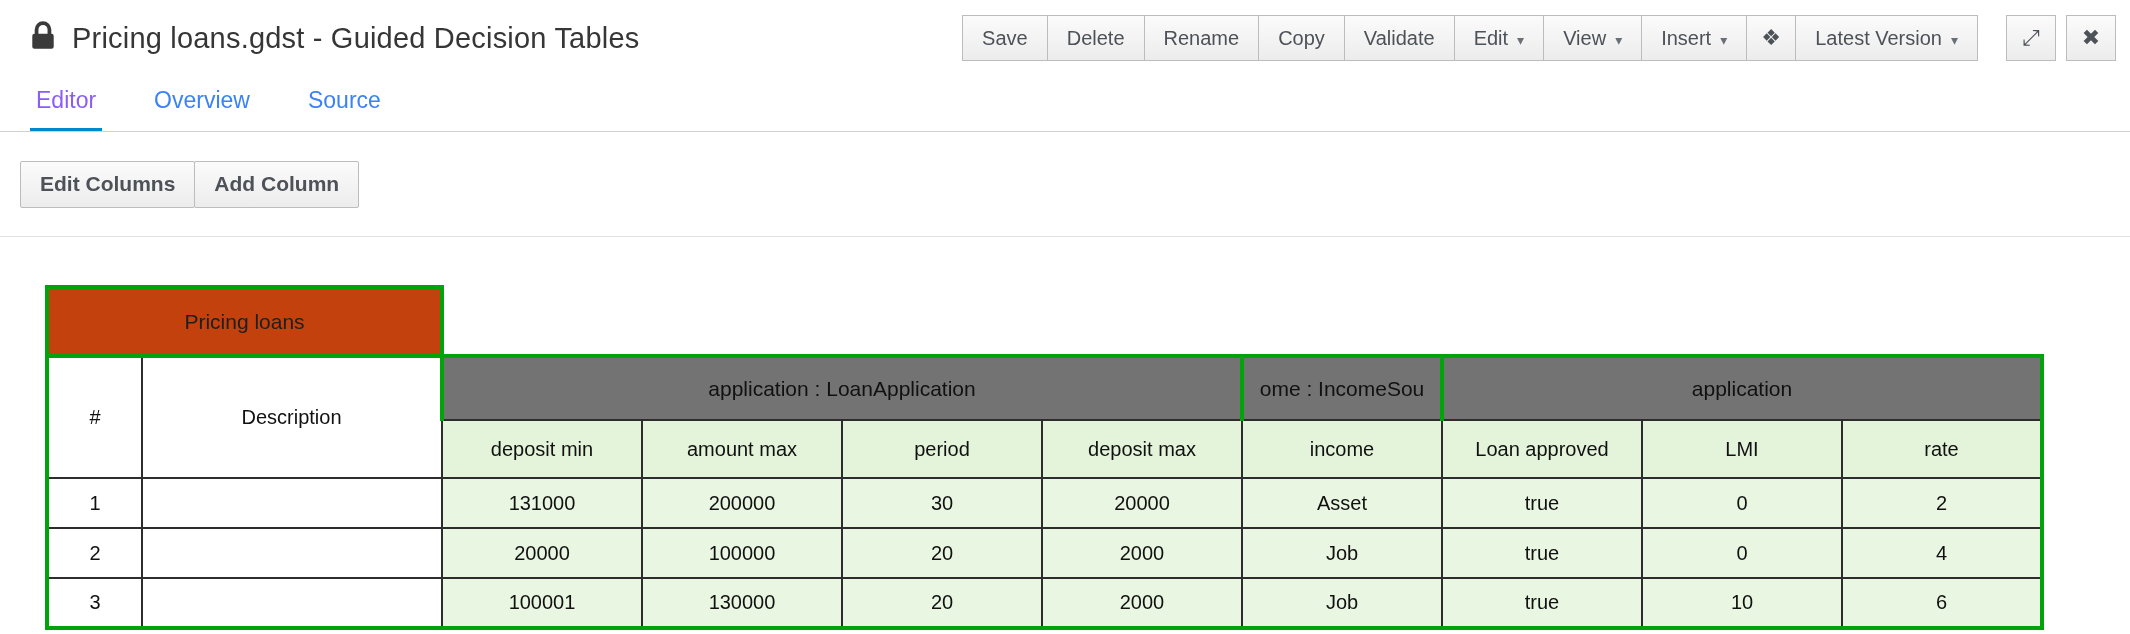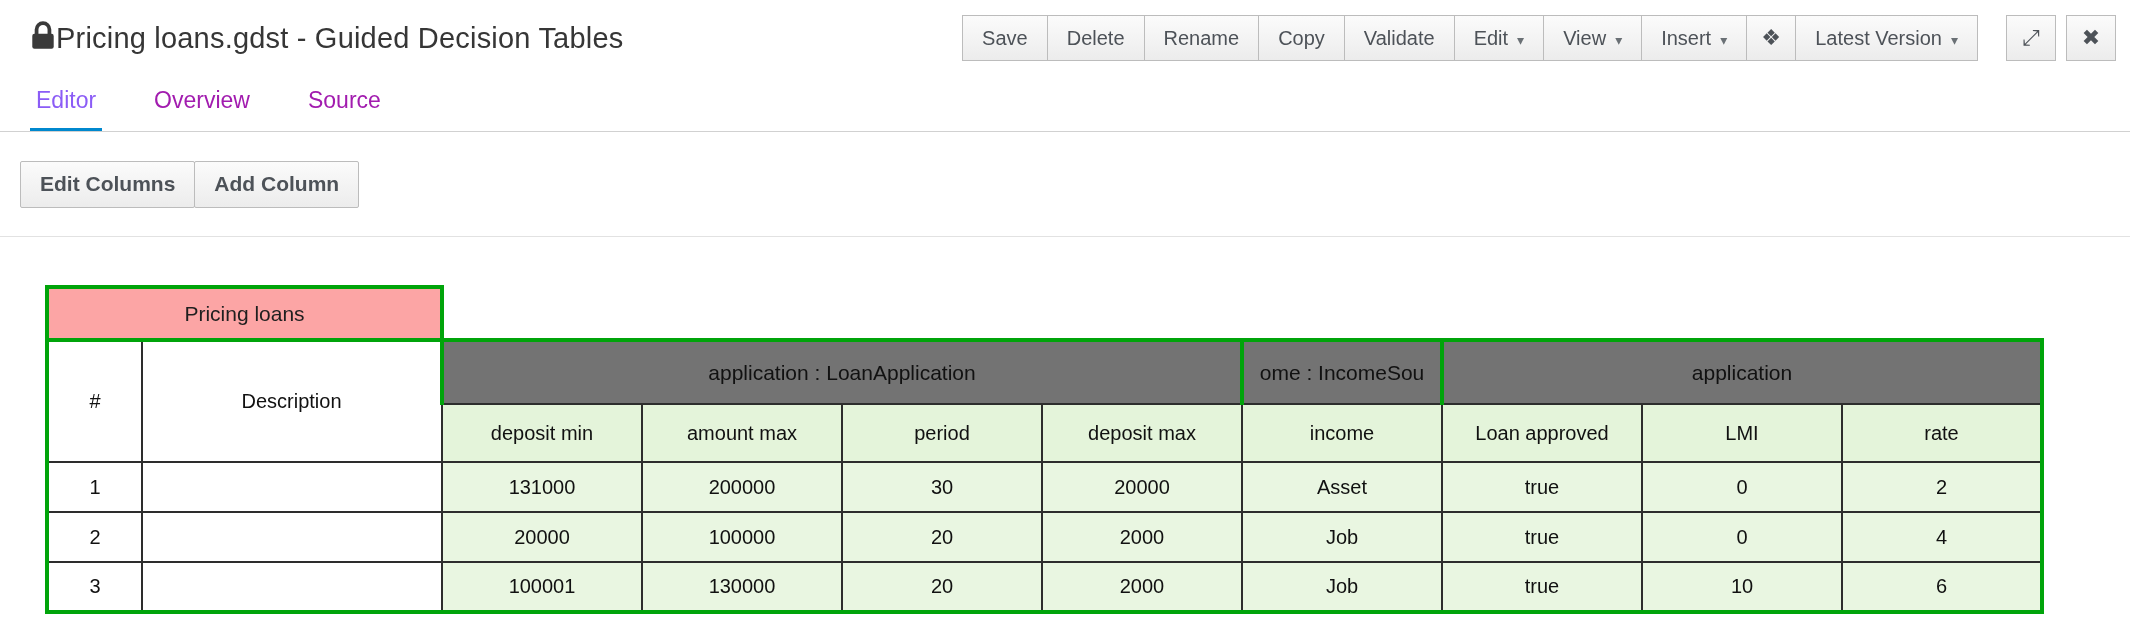--- a/index.html
+++ b/index.html
@@ -3,49 +3,49 @@
 <meta charset="utf-8">
 <style>
   * { margin:0; padding:0; box-sizing:border-box; }
   html,body { width:2130px; height:634px; background:#fff; color:#363636;
               font-family:"Liberation Sans", sans-serif; overflow:hidden; }
   .app { position:relative; width:2130px; height:634px; background:#fff; }
 
   
   .titlebar { height:76px; display:flex; align-items:center; justify-content:space-between;
               padding:0 14px 0 30px; }
-  .title-left { display:flex; align-items:center; }
+  .title-left { display:flex; align-items:center; gap:16px; }
   .page-title { font-size:29px; color:#363636; letter-spacing:.2px; }
 
   .toolbar { display:flex; align-items:center;border-radius:14px; }
   .btn-group { display:flex; }
   .btn { height:46px; font-size:20px; color:#4d5258; cursor:pointer;
          background:linear-gradient(to bottom,#fbfbfb,#ececec);
          border:1px solid #bcbcbc; padding:0 19px; display:flex; align-items:center; gap:9px;
          font-family:"Liberation Sans", sans-serif; white-space:nowrap; }
   .btn-group .btn + .btn { margin-left:-1px; }
   .icon-btn { padding:0; width:50px; justify-content:center; font-size:22px; }
   .caret { font-size:14px; color:#6a7075; line-height:1; margin-top:3px; }
   .win-btn { margin-left:10px; }
   .win-btn.first { margin-left:28px; }
 
   
   .tabs { height:56px; border-bottom:1px solid #d1d1d1; display:flex; align-items:flex-end;
           padding:0 30px; }
-  .tab { font-size:23px; color:#a21caf; padding:0 6px 14px 6px; margin-right:46px;
+  .tab { font-size:23px; color:#3b82f6; padding:0 6px 14px 6px; margin-right:46px;
          border-bottom:3px solid transparent; cursor:pointer; }
   .tab.active { color:#8b5cf6; border-bottom-color:#0088ce; }
 
   
   .actions { height:105px; padding:20px; border-bottom:1px solid #e2e2e2; display:flex; align-items:center; }
   .btn.bold { font-weight:bold; font-size:21px; border-radius:2px; height:47px; }
 
   
   .content { padding:48px 0 0 45px; }
-  .dt-title { width:399px; height:57px; border:4px solid #00a40a; background:#fca5a5;
+  .dt-title { width:399px; height:73px; border:4px solid #00a40a; background:#c2410c;
               display:flex; align-items:center; justify-content:center;
               font-size:21px; color:#1f1f1f; position:relative; z-index:2; margin-bottom:-4px; }
   table.dt { border-collapse:collapse; table-layout:fixed; width:1995px;
              border:4px solid #00a40a; background:#fff; position:relative; z-index:1; }
   .dt th, .dt td { border:2px solid #2d2d2d; font-weight:normal; text-align:center;
                    vertical-align:middle; overflow:hidden; white-space:nowrap;
                    font-size:20px; color:#111; }
   .dt tr.group-row th.group { background:#737373; height:64px; font-size:21px;
                               border-left:4px solid #00a40a; border-right:4px solid #00a40a; }
   .dt th.corner { background:#fff; font-size:20px; }

